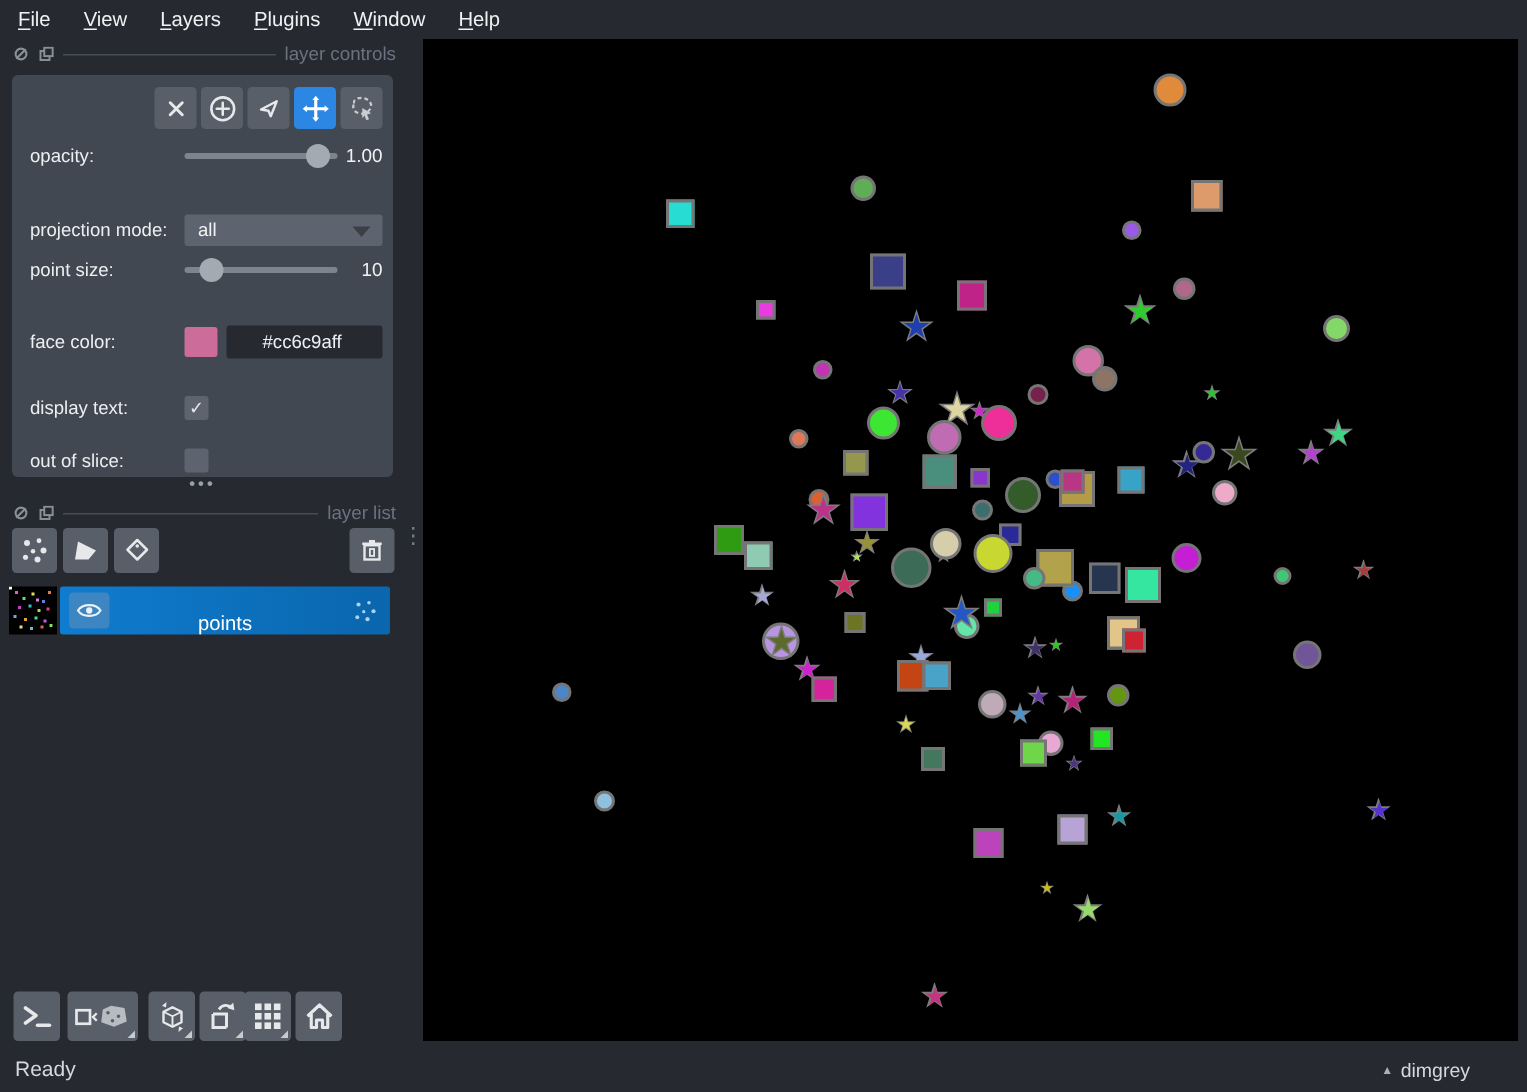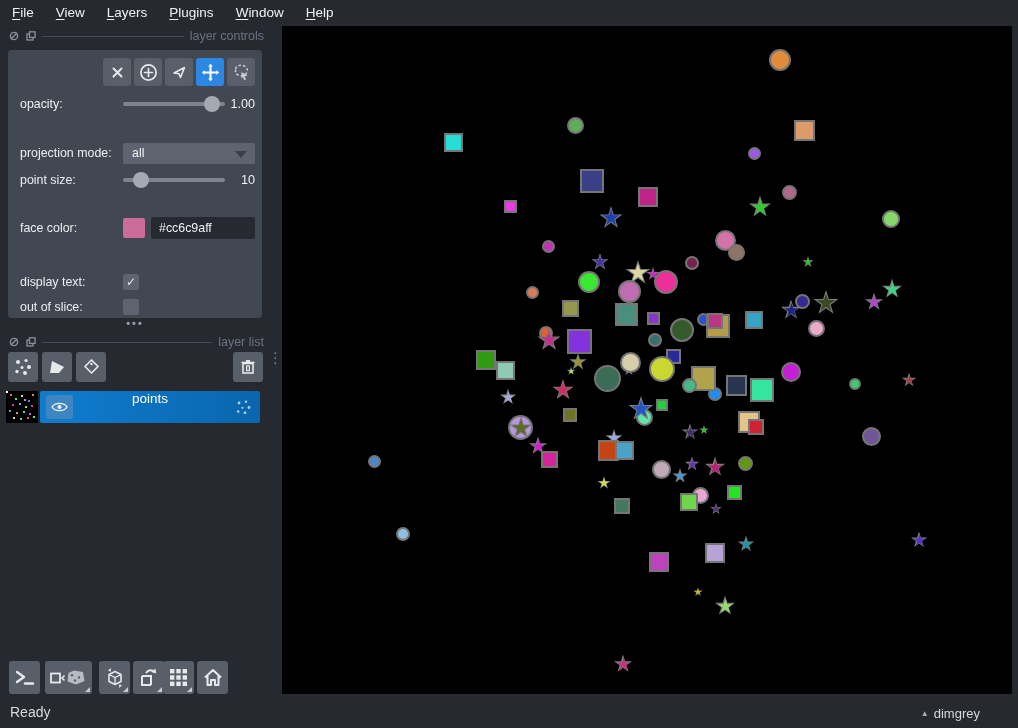--- a/index.html
+++ b/index.html
@@ -25,38 +25,38 @@
   .dropdown{width:132px;height:21px;background:#5d646f;border-radius:2px;display:flex;align-items:center;
     color:#f0f1f2;font-size:12.4px;padding-left:9px;box-sizing:border-box;position:relative;}
   .dd-arrow{position:absolute;right:8px;top:8px;width:0;height:0;border-left:6px solid transparent;
     border-right:6px solid transparent;border-top:7px solid #3a3f46;}
   .slider{position:relative;width:102px;height:16px;}
   .slider .groove{position:absolute;left:0;right:0;top:6px;height:4px;border-radius:2px;background:#7d848e;}
   .slider .handle{position:absolute;top:0;width:16px;height:16px;border-radius:50%;background:#a4aab2;}
   .slider-value{position:absolute;right:7px;color:#f0f1f2;font-size:12.6px;text-align:right;}
   .swatch{width:22px;height:20px;border-radius:2px;}
   .color-field{margin-left:6px;width:104px;height:22px;background:#262930;border-radius:2px;color:#f0f1f2;
-    font-size:12.4px;display:flex;align-items:center;padding-left:8px;box-sizing:border-box;}
+    font-size:12.4px;display:flex;align-items:center;padding-left:24px;box-sizing:border-box;}
   .checkbox{width:16px;height:16px;background:#5d646f;border-radius:2px;display:flex;align-items:center;
     justify-content:center;color:#e8eaec;font-size:12px;font-weight:bold;}
   #panel-expander{position:absolute;left:120px;top:318px;width:30px;height:12px;color:#9aa0a8;
     font-size:11px;letter-spacing:2px;text-align:center;line-height:10px;font-weight:bold;}
   
   .sq-btn{position:absolute;width:30px;height:30px;border-radius:3px;background:#595f69;display:flex;
     align-items:center;justify-content:center;}
   #vdots{position:absolute;left:268px;top:353px;width:10px;height:30px;color:#767d86;font-size:15px;
     line-height:9px;text-align:center;}
   #layer-thumb{position:absolute;left:6px;top:391px;width:32px;height:32px;background:#000;overflow:hidden;}
   #layer-thumb .speck{position:absolute;width:2px;height:2px;background:#fff;
     box-shadow:4px 3px #e060a0,9px 7px #60e070,15px 4px #e0e060,22px 9px #6080e0,26px 3px #e08040,
     6px 13px #c040c0,13px 12px #40c0c0,19px 15px #a0e040,25px 14px #e04080,3px 19px #80a0e0,
     10px 21px #e0a040,17px 20px #40e0a0,23px 22px #c060e0,7px 26px #e0e080,14px 27px #60c0e0,
     21px 26px #e06060,27px 25px #80e060,18px 8px #d080d0;}
   #layer-row{position:absolute;left:40px;top:391px;width:220px;height:32px;border-radius:2px;
-    background:linear-gradient(90deg,#0f7ccf,#0a66ad);display:flex;align-items:flex-start;}
+    background:linear-gradient(90deg,#0f7ccf,#0a66ad);display:flex;align-items:flex-end;}
   #eye-btn{position:absolute;left:6px;top:4px;width:27px;height:24px;border-radius:3px;background:#3d86c2;
     display:flex;align-items:center;justify-content:center;}
   #layer-name{width:100%;text-align:center;color:#ffffff;font-size:13.5px;}
   #layer-type-icon{position:absolute;right:8px;top:8px;}
   
   .vbtn{position:absolute;top:661px;height:33px;border-radius:3px;background:#595f69;display:flex;
     align-items:center;justify-content:center;color:#e8eaec;}
   .corner{position:absolute;right:2px;bottom:2px;width:0;height:0;border-left:5px solid transparent;
     border-bottom:5px solid #c7cbd0;}
   
@@ -173,21 +173,21 @@
 
   <div class="ctl-row" style="top:167px;">
     <span class="ctl-label">face color:</span>
     <div class="ctl-area">
       <div class="swatch" id="face-swatch" style="background: rgb(204, 108, 154);"></div>
       <div class="color-field">#cc6c9aff</div>
     </div>
   </div>
 
 
-  <div class="ctl-row" style="top:221px;">
+  <div class="ctl-row" style="top:211px;">
     <span class="ctl-label">display text:</span>
     <div class="ctl-area">
       <div class="checkbox" id="display-text-checkbox">✓</div>
     </div>
   </div>
 
   <div class="ctl-row" style="top:246px;">
     <span class="ctl-label">out of slice:</span>
     <div class="ctl-area">
       <div class="checkbox" id="out-of-slice-checkbox"></div>

